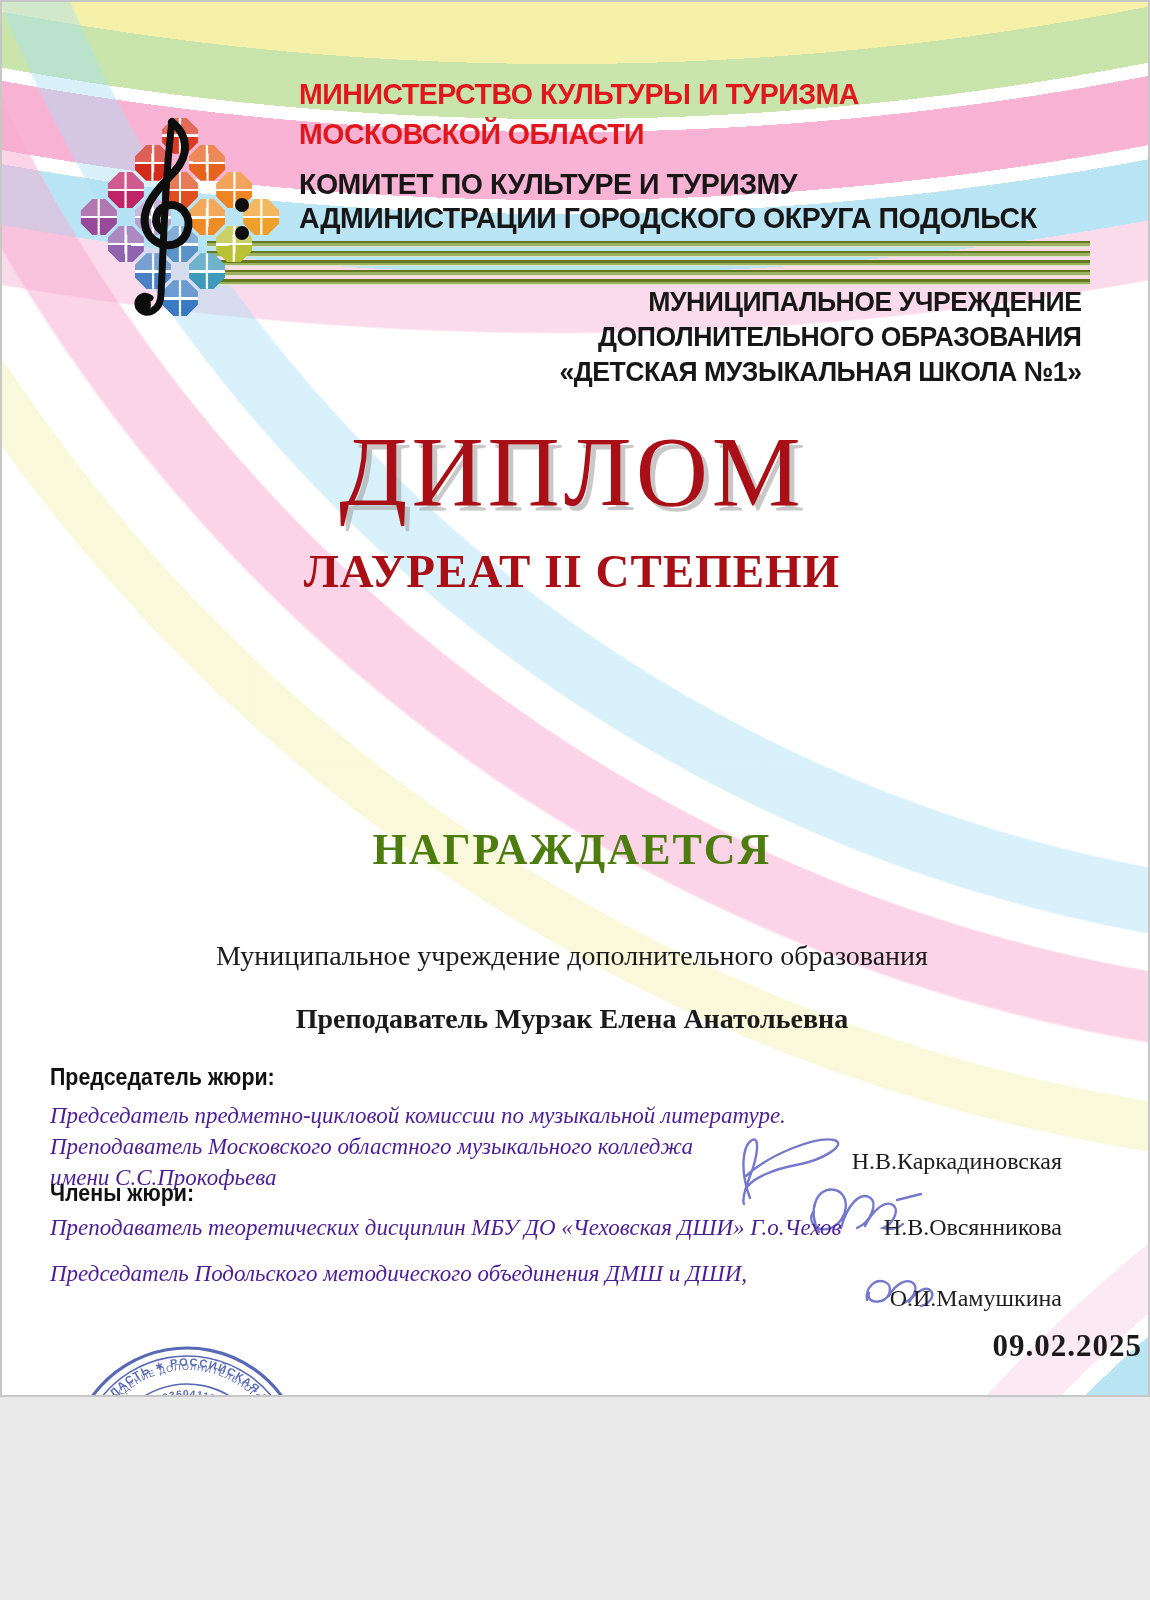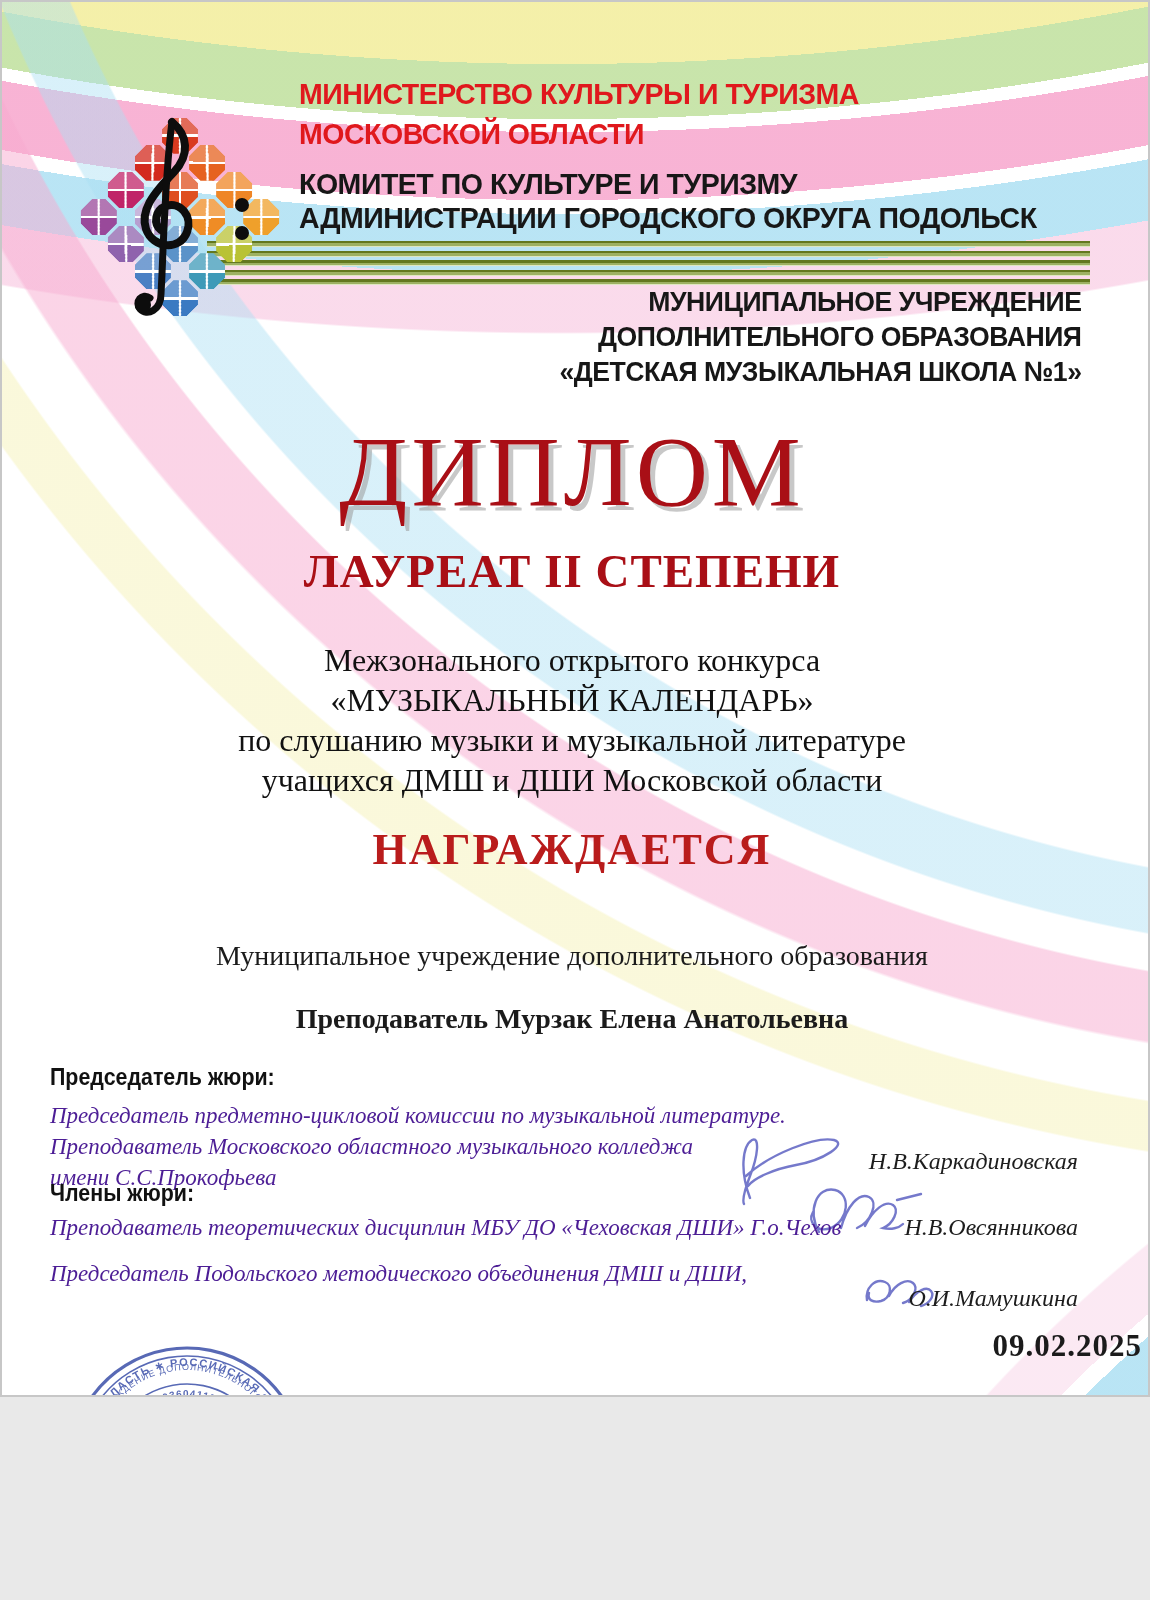--- a/index.html
+++ b/index.html
@@ -47,31 +47,31 @@
   .ministry{left:297px;top:72px;font-size:30px;line-height:40px;color:#e0181d;}
   .committee{left:297px;top:165px;font-size:30px;line-height:34px;color:#171717;}
   .institution{right:66px;top:282px;font-size:28px;line-height:35px;color:#171717;
                text-align:right;transform-origin:right top;}
   
   .cblock{position:absolute;left:0;width:1140px;text-align:center;z-index:3;}
   .diploma{top:415px;font-size:100px;font-weight:400;color:#a90f16;letter-spacing:4px;
            text-shadow:5px 5px 0 rgba(155,155,155,.55);line-height:1.1;}
   .award{top:542px;font-size:47px;font-weight:700;color:#a90f16;letter-spacing:1px;}
   .competition{top:638px;font-size:32px;line-height:40px;color:#111;}
-  .award-label{top:822px;font-size:44px;font-weight:700;letter-spacing:2px;color:#b91c1c;}
+  .award-label{top:822px;font-size:44px;font-weight:700;letter-spacing:2px;color:#4d7c0f;}
   .award-name{top:877px;font-size:44px;font-weight:700;letter-spacing:3px;color:#bf1116;}
   .school{top:938px;font-size:28px;line-height:31px;}
   .teacher{top:1001px;font-size:28px;font-weight:700;}
   .date{top:1326px;font-size:31px;font-weight:700;letter-spacing:1px;text-align:right;}
   
   .jlabel{position:absolute;left:48px;z-index:3;font-family:"Liberation Sans",sans-serif;
           font-weight:700;font-size:23px;transform:scaleX(.93);transform-origin:left top;color:#111;}
   .jitalic{position:absolute;left:48px;z-index:3;font-style:italic;font-size:23px;
            line-height:31px;color:#4c1d95;}
-  .jname{position:absolute;right:70px;z-index:3;font-style:italic;font-size:24px;color:#1d1d1d;}
+  .jname{position:absolute;right:86px;z-index:3;font-size:24px;color:#1d1d1d;}
   .sig{position:absolute;z-index:2;}
   .sig path{fill:none;stroke:#666ac5;stroke-width:2.4;stroke-linecap:round;opacity:.9;}
   
   .stamp{position:absolute;left:60px;top:1338px;width:250px;height:250px;z-index:3;
          transform:rotate(-10deg);opacity:.85;}
   .stamp .ln{fill:none;stroke:#3b50a9;}
   .stamp text{fill:#3b50a9;font-family:"Liberation Sans",sans-serif;}
   .stamp .ctr{font-family:"Liberation Serif",serif;font-weight:700;font-size:17px;text-anchor:middle;}
   .clefpath{fill:none;stroke:#0d0d0d;stroke-linecap:round;}
 </style>
@@ -126,26 +126,20 @@
 
   <div class="hdr institution">
     <div>МУНИЦИПАЛЬНОЕ УЧРЕЖДЕНИЕ</div>
     <div>ДОПОЛНИТЕЛЬНОГО ОБРАЗОВАНИЯ</div>
     <div>«ДЕТСКАЯ МУЗЫКАЛЬНАЯ ШКОЛА №1»</div>
   </div>
 
   <div class="cblock diploma">ДИПЛОМ</div>
   <div class="cblock award">ЛАУРЕАТ II СТЕПЕНИ</div>
 
-  <div class="cblock competition">
-    <div>Межзонального открытого конкурса</div>
-    <div>«МУЗЫКАЛЬНЫЙ КАЛЕНДАРЬ»</div>
-    <div>по слушанию музыки и музыкальной литературе</div>
-    <div>учащихся ДМШ и ДШИ Московской области</div>
-  </div>
 
   <div class="cblock award-label">НАГРАЖДАЕТСЯ</div>
 
   <div class="cblock school">
     <div>Муниципальное учреждение дополнительного образования</div>
   </div>
   <div class="cblock teacher">Преподаватель Мурзак Елена Анатольевна</div>
 
   <div class="jlabel" style="top:1062px">Председатель жюри:</div>
 

